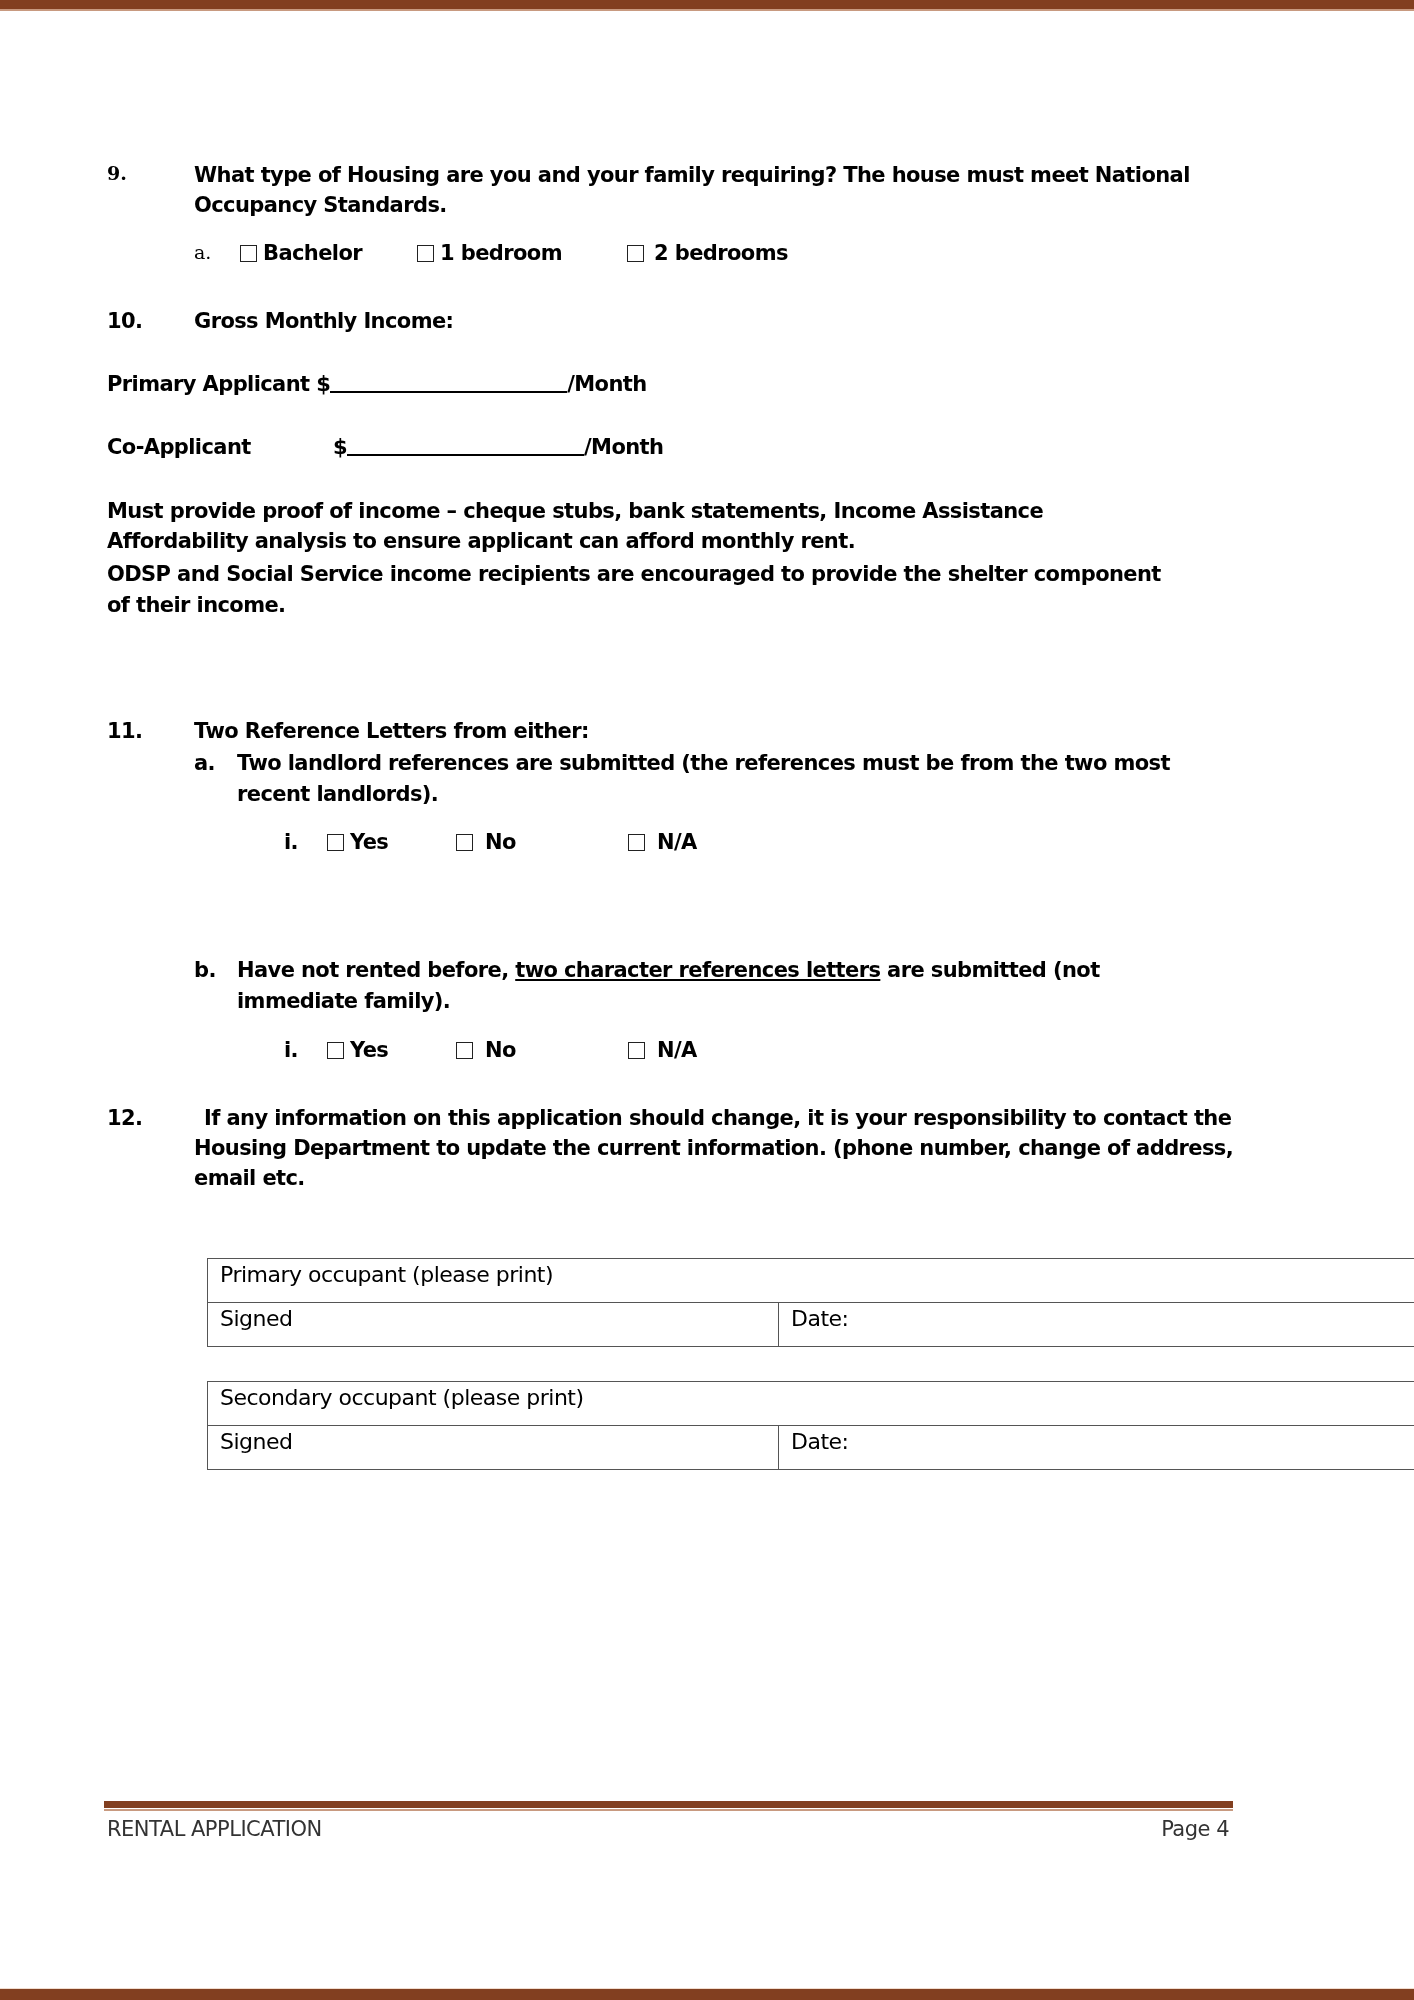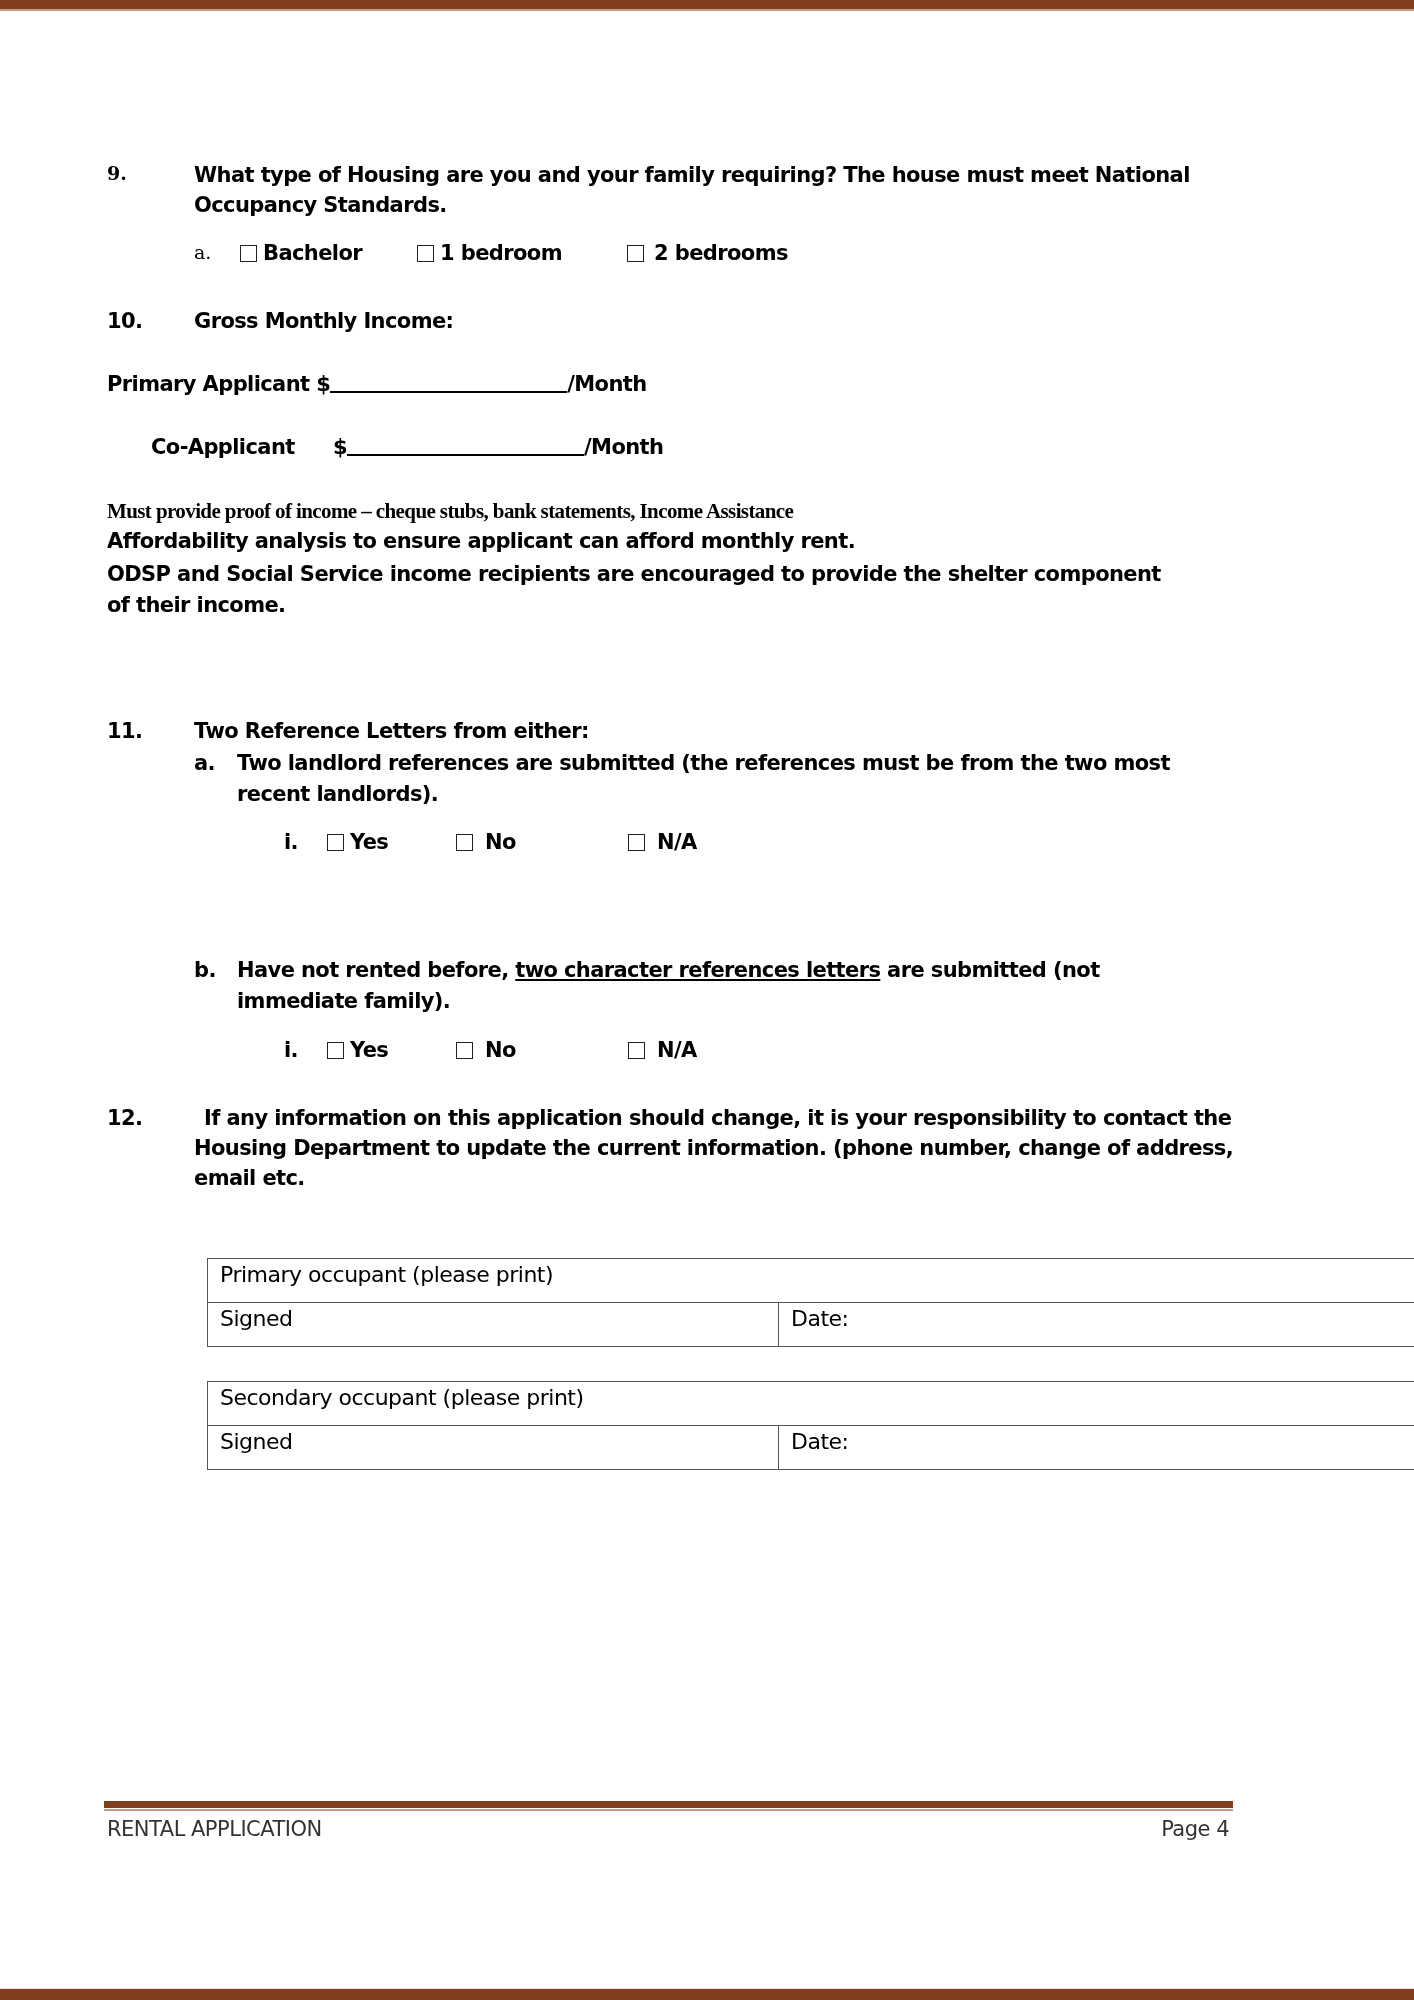--- a/index.html
+++ b/index.html
@@ -45,26 +45,26 @@
 <div class="abs txt" style="left:627px; top:238px;">
   <span class="cb" style="margin-right:10px;"></span><span>2 bedrooms</span>
 </div>
 
 <div class="abs txt" style="left:107px; top:306px;">10.</div>
 <div class="abs txt" style="left:194px; top:306px;">Gross Monthly Income:</div>
 
 <div class="abs txt" style="left:107px; top:369px;">
   <span>Primary Applicant $</span><span class="blank" style="width:237px;"></span><span>/Month</span>
 </div>
-<div class="abs txt" style="left:107px; top:432px;margin-left:44px;">Co-Applicant</div>
+<div class="abs txt" style="left:107px; top:432px;">Co-Applicant</div>
 <div class="abs txt" style="left:333px; top:432px;">
   <span>$</span><span class="blank" style="width:237px;"></span><span>/Month</span>
 </div>
 
-<div class="abs txt" style="left:107px; top:496px;font-family:Liberation Serif, serif;">Must provide proof of income – cheque stubs, bank statements, Income Assistance</div>
+<div class="abs txt" style="left:107px; top:496px;">Must provide proof of income – cheque stubs, bank statements, Income Assistance</div>
 <div class="abs txt" style="left:107px; top:526px;">Affordability analysis to ensure applicant can afford monthly rent.</div>
 <div class="abs txt" style="left:107px; top:559px;">ODSP and Social Service income recipients are encouraged to provide the shelter component</div>
 <div class="abs txt" style="left:107px; top:590px;">of their income.</div>
 
 <div class="abs txt" style="left:107px; top:716px;">11.</div>
 <div class="abs txt" style="left:194px; top:716px;">Two Reference Letters from  either:</div>
 <div class="abs txt" style="left:194px; top:748px;">a.</div>
 <div class="abs txt" style="left:237px; top:748px;">Two landlord references are submitted (the references must be from the two most</div>
 <div class="abs txt" style="left:237px; top:779px;">recent landlords).</div>
 <div class="abs txt" style="left:284px; top:827px;">i.</div>

